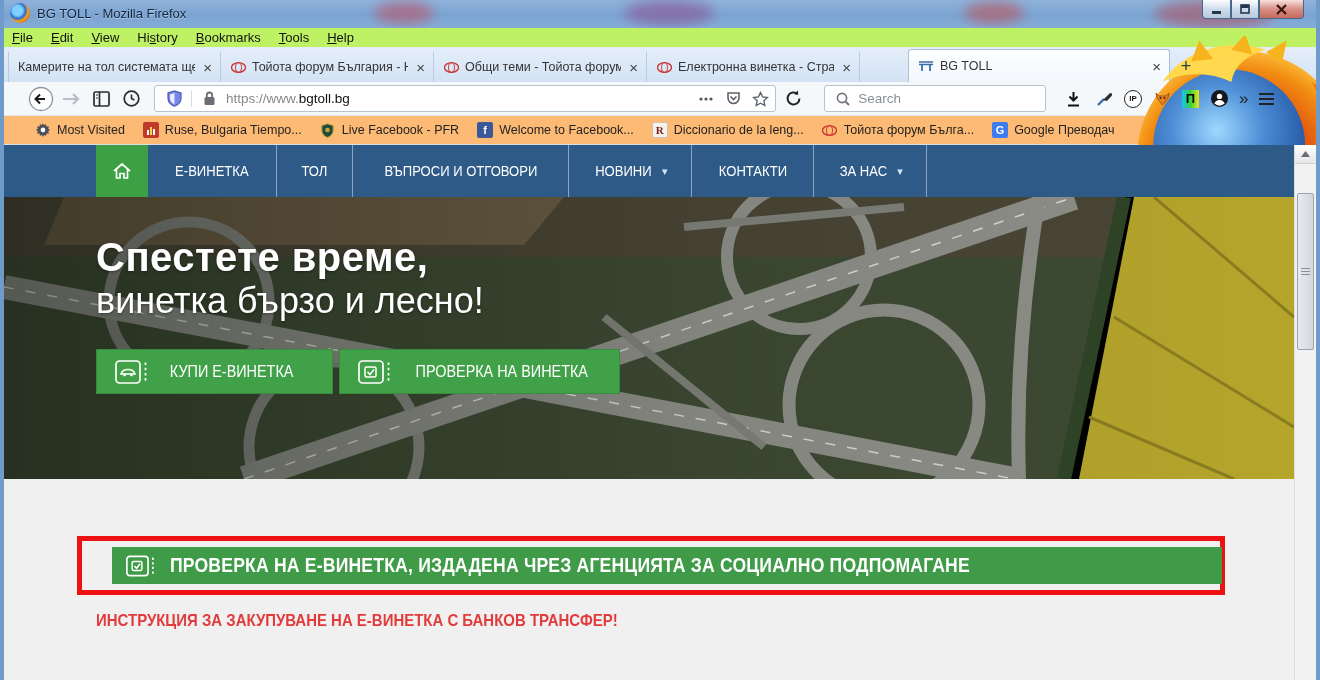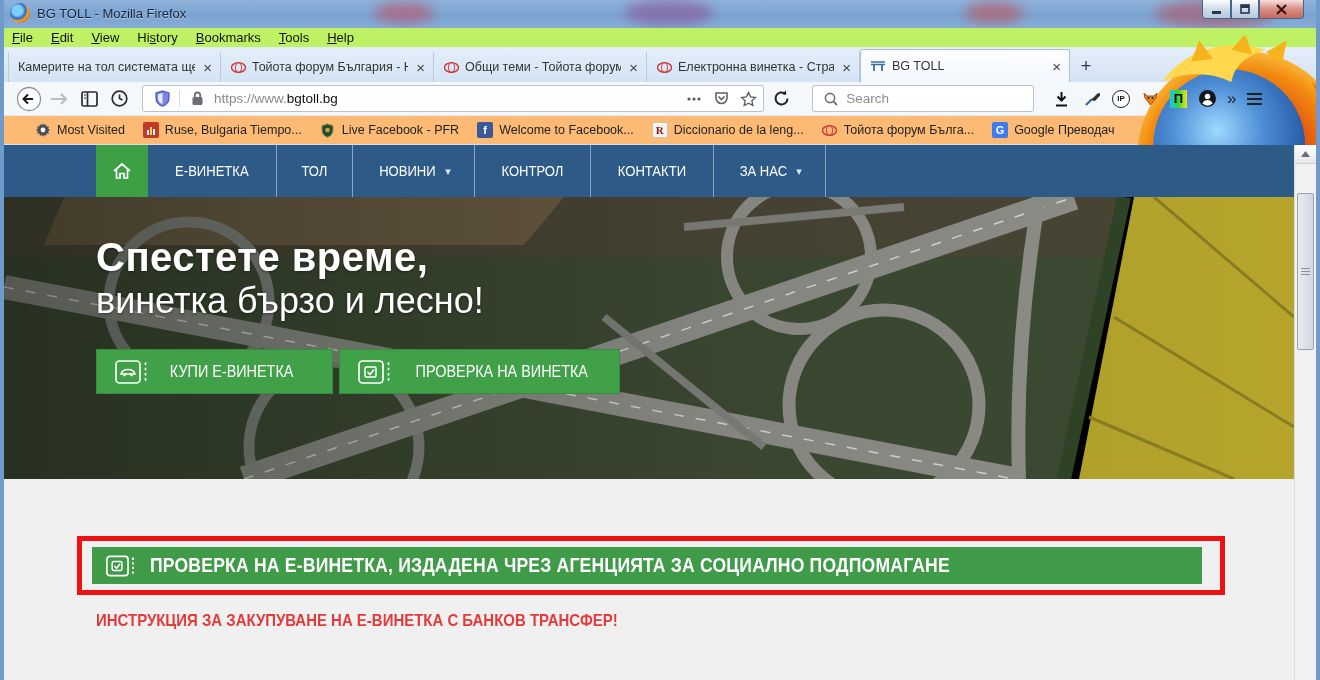--- a/index.html
+++ b/index.html
@@ -34,28 +34,28 @@
     border-bottom:1px solid #e3ebf3; }
   .menu-item{ font-size:13px; color:#111; padding:1px 8px; }
   .menu-item .accel{ text-decoration:underline; }
 
   .tabbar{ height:34px; background:linear-gradient(180deg,#e5eefa,#d3e3f4); display:flex; align-items:flex-end; padding-left:4px; }
   .tab{ width:213px; height:30px; display:flex; align-items:center; gap:6px; padding:0 6px 0 9px;
     border-right:1px solid #b7cbe2; font-size:12.5px; color:#333; }
   .tab:first-child{ border-left:1px solid #b7cbe2; }
   .tab .tab-title{ flex:1; white-space:nowrap; overflow:hidden; }
   .tab .tab-close{ color:#444; font-size:15px; line-height:1; padding:0 2px; }
-  .tab.active{ width:210px; height:33px; background:linear-gradient(180deg,#fdfeff,#f3f8fd);
-    border:1px solid #a9c0d8; border-bottom:none; border-radius:3px 3px 0 0; }
+  .tab.active{ width:262px; height:33px; background:linear-gradient(180deg,#fdfeff,#f3f8fd);
+    border:1px solid #a9c0d8; border-bottom:none; border-radius:3px 3px 0 0;margin-left:48px; }
   .newtab-btn{ width:26px; height:26px; margin:0 0 3px 3px; font-size:18px; color:#2a3a4c; display:flex;
     align-items:center; justify-content:center; position:relative; z-index:6; }
 
   .favicon{ width:16px; height:16px; flex:0 0 16px; display:flex; align-items:center; justify-content:center; }
 
-  .navbar{ height:34px; background:#f5f8fb; display:flex; align-items:center; padding:0 10px 0 12px; gap:4px;
+  .navbar{ height:34px; background:#f5f8fb; display:flex; align-items:center; padding:0 10px 0 24px; gap:4px;
     border-bottom:1px solid #e2e9f1; }
   .nav-icon{ width:26px; height:26px; display:flex; align-items:center; justify-content:center; }
   .urlbar{ display:flex; align-items:center; height:27px; width:622px; margin-left:6px; background:#fff;
     border:1px solid #b8c2cd; border-radius:3px; padding:0 4px 0 8px; gap:6px; }
   .url-sep{ width:1px; height:17px; background:#d6dce2; }
   .url-text{ flex:1; font-size:13.5px; white-space:nowrap; overflow:hidden; }
   .url-prefix{ color:#888; } .url-host{ color:#111; }
   .urlbar-actions{ display:flex; align-items:center; gap:5px; }
   .searchbar{ display:flex; align-items:center; height:27px; width:222px; margin-left:14px; background:#fff;
     border:1px solid #b8c2cd; border-radius:3px; padding:0 8px; gap:6px; }
@@ -110,21 +110,21 @@
   .hero-h2{ color:#fff; font-size:36px; font-weight:300; line-height:44px; text-shadow:0 1px 3px rgba(0,0,0,.4); }
   .hero-btns{ display:flex; gap:6px; margin-top:26px; }
   .hero-btn{ height:45px; display:flex; align-items:center; gap:14px; padding:0 18px;
     background:#41a148; border:1px solid #378a3e; color:#fff; font-size:16px; font-weight:500; }
   .hero-btn.b1{ width:237px; } .hero-btn.b2{ width:281px; }
 
   .section{ padding:48px 0 0 92px; }
   .banner{ width:1110px; height:37px; background:#3f9b47; display:flex; align-items:center; gap:14px;
     padding:0 12px 0 14px; color:#fff; }
   .banner .blabel{ font-size:20px; font-weight:bold; letter-spacing:.2px; }
-  .annotation{ width:1148px; margin:9px 0 0 -19px; border:5px solid #ee1111; padding:6px 10px; background:transparent;text-align:right; }
+  .annotation{ width:1148px; margin:9px 0 0 -19px; border:5px solid #ee1111; padding:6px 30px; background:transparent;text-align:right; }
   .notice{ margin-top:16px; color:#e23b3b; font-size:17px; font-weight:bold; }
 
   
   .scrollbar{ position:absolute; top:0; right:0; width:22px; height:535px; background:#f2f2f2; border-left:1px solid #dcdcdc; }
   .sb-up{ height:19px; background:linear-gradient(180deg,#fefefe,#e7e7e7); border-bottom:1px solid #d0d0d0;
     display:flex; align-items:center; justify-content:center; }
   .sb-thumb{ position:absolute; top:48px; left:2px; width:17px; height:157px; background:linear-gradient(90deg,#e8eaee,#d3d7de);
     border:1px solid #9aa2ad; border-radius:2px; display:flex; align-items:center; justify-content:center; }
   .sb-grip{ display:flex; flex-direction:column; gap:2px; }
   .sb-grip i{ width:9px; height:1px; background:#8b939e; display:block; }
@@ -424,25 +424,25 @@
               <path d="M2 9 L10 2 L18 9 M4.5 7.8 V16 H8 V11.5 H12 V16 H15.5 V7.8" fill="none" stroke="#fff" stroke-width="1.7"></path>
             </svg>
         </div>
         <div class="snav-item">
             <span class="cond">Е-ВИНЕТКА</span>
           </div>
         <div class="snav-item">
             <span class="cond">ТОЛ</span>
           </div>
         <div class="snav-item">
+            <span class="cond">ВЪПРОСИ И ОТГОВОРИ</span>
+          </div>
+        <div class="snav-item">
             <span class="cond">НОВИНИ</span>
             <span class="caret">▾</span>
-          </div>
-        <div class="snav-item">
-            <span class="cond">КОНТРОЛ</span>
           </div>
         <div class="snav-item">
             <span class="cond">КОНТАКТИ</span>
           </div>
         <div class="snav-item">
             <span class="cond">ЗА НАС</span>
             <span class="caret">▾</span>
           </div>
       </div>
 

